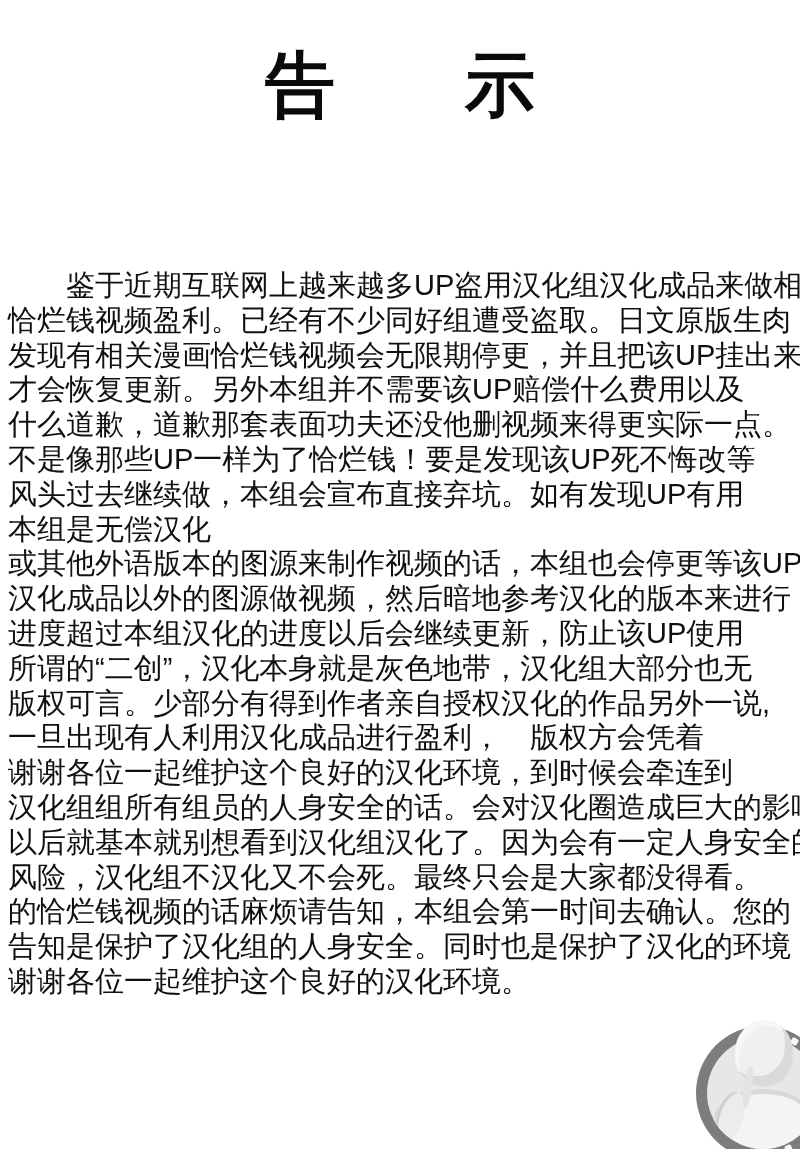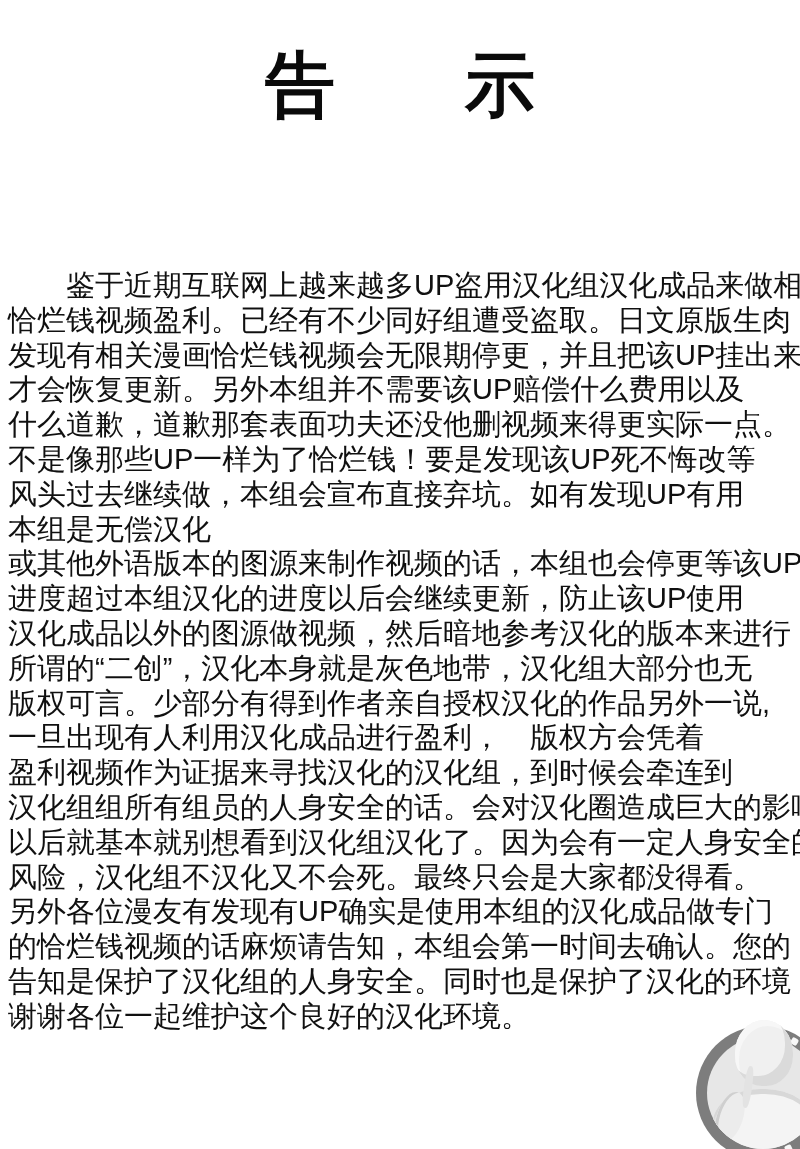--- a/index.html
+++ b/index.html
@@ -149,30 +149,29 @@
   <div class="notice-body">
     <div class="notice-line">　　鉴于近期互联网上越来越多UP盗用汉化组汉化成品来做相关</div>
     <div class="notice-line">恰烂钱视频盈利。已经有不少同好组遭受盗取。日文原版生肉</div>
     <div class="notice-line">发现有相关漫画恰烂钱视频会无限期停更，并且把该UP挂出来,</div>
     <div class="notice-line">才会恢复更新。另外本组并不需要该UP赔偿什么费用以及</div>
     <div class="notice-line">什么道歉，道歉那套表面功夫还没他删视频来得更实际一点。</div>
     <div class="notice-line">不是像那些UP一样为了恰烂钱！要是发现该UP死不悔改等</div>
     <div class="notice-line">风头过去继续做，本组会宣布直接弃坑。如有发现UP有用</div>
     <div class="notice-line">本组是无偿汉化</div>
     <div class="notice-line">或其他外语版本的图源来制作视频的话，本组也会停更等该UP的</div>
+    <div class="notice-line">汉化成品以外的图源做视频，然后暗地参考汉化的版本来进行</div>
     <div class="notice-line">进度超过本组汉化的进度以后会继续更新，防止该UP使用</div>
-    <div class="notice-line">汉化成品以外的图源做视频，然后暗地参考汉化的版本来进行</div>
     <div class="notice-line">所谓的“二创”，汉化本身就是灰色地带，汉化组大部分也无</div>
     <div class="notice-line">版权可言。少部分有得到作者亲自授权汉化的作品另外一说,</div>
     <div class="notice-line">一旦出现有人利用汉化成品进行盈利，　版权方会凭着</div>
-    <div class="notice-line">盈利视频作为证据来寻找汉化的汉化组，到时候会牵连到</div>
+    <div class="notice-line">谢谢各位一起维护这个良好的汉化环境，到时候会牵连到</div>
     <div class="notice-line">汉化组组所有组员的人身安全的话。会对汉化圈造成巨大的影响,</div>
     <div class="notice-line">以后就基本就别想看到汉化组汉化了。因为会有一定人身安全的</div>
     <div class="notice-line">风险，汉化组不汉化又不会死。最终只会是大家都没得看。</div>
-    <div class="notice-line">另外各位漫友有发现有UP确实是使用本组的汉化成品做专门</div>
     <div class="notice-line">的恰烂钱视频的话麻烦请告知，本组会第一时间去确认。您的</div>
     <div class="notice-line">告知是保护了汉化组的人身安全。同时也是保护了汉化的环境</div>
     <div class="notice-line">谢谢各位一起维护这个良好的汉化环境。</div>
   </div>
 
   <div class="badge">
     <div class="badge-ring"></div>
     <div class="badge-inner">
       <div class="girl-shirt"></div>
       <div class="girl-arm"></div>

